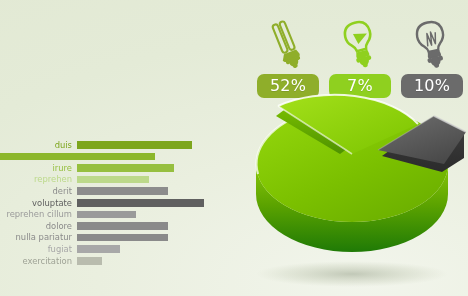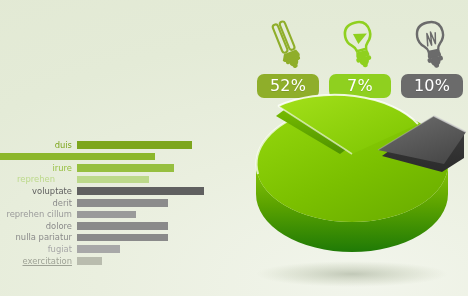--- a/index.html
+++ b/index.html
@@ -172,38 +172,38 @@
           <div class="bar-fill" style="width: 72.5%; background: rgb(140, 183, 43);"></div>
         </div>
       </div>
       <div class="bar-row">
         <div class="bar-label" style="color: rgb(150, 191, 63);">irure</div>
         <div class="bar-track">
           <div class="bar-fill" style="width: 70.8333%; background: rgb(150, 191, 63);"></div>
         </div>
       </div>
       <div class="bar-row">
-        <div class="bar-label" style="color: rgb(188, 217, 138); text-align: center;">reprehen</div>
+        <div class="bar-label" style="color: rgb(188, 217, 138);">reprehen</div>
         <div class="bar-track">
           <div class="bar-fill" style="width: 52.5%; background: rgb(188, 217, 138);"></div>
         </div>
       </div>
       <div class="bar-row">
+        <div class="bar-label" style="color: rgb(140, 140, 140);">derit</div>
+        <div class="bar-track">
+          <div class="bar-fill" style="width: 66.6667%; background: rgb(140, 140, 140);"></div>
+        </div>
+      </div>
+      <div class="bar-row">
         <div class="bar-label" style="color: rgb(96, 96, 96);">voluptate</div>
         <div class="bar-track">
           <div class="bar-fill" style="width: 92.5%; background: rgb(96, 96, 96);"></div>
         </div>
       </div>
       <div class="bar-row">
-        <div class="bar-label" style="color: rgb(140, 140, 140);">derit</div>
-        <div class="bar-track">
-          <div class="bar-fill" style="width: 66.6667%; background: rgb(140, 140, 140);"></div>
-        </div>
-      </div>
-      <div class="bar-row">
         <div class="bar-label" style="color: rgb(154, 154, 154);">reprehen cillum</div>
         <div class="bar-track">
           <div class="bar-fill" style="width: 43.3333%; background: rgb(154, 154, 154);"></div>
         </div>
       </div>
       <div class="bar-row">
         <div class="bar-label" style="color: rgb(138, 138, 138);">dolore</div>
         <div class="bar-track">
           <div class="bar-fill" style="width: 66.6667%; background: rgb(138, 138, 138);"></div>
         </div>
@@ -214,21 +214,21 @@
           <div class="bar-fill" style="width: 66.6667%; background: rgb(138, 138, 138);"></div>
         </div>
       </div>
       <div class="bar-row">
         <div class="bar-label" style="color: rgb(168, 168, 168);">fugiat</div>
         <div class="bar-track">
           <div class="bar-fill" style="width: 31.6667%; background: rgb(168, 168, 168);"></div>
         </div>
       </div>
       <div class="bar-row">
-        <div class="bar-label" style="color: rgb(159, 163, 150); text-decoration: underline;">exercitation</div>
+        <div class="bar-label" style="color: rgb(159, 163, 150);">exercitation</div>
         <div class="bar-track">
           <div class="bar-fill" style="width: 18.3333%; background: rgb(185, 188, 174);"></div>
         </div>
       </div>
     </div>
 
   <div class="pie-wrap">
     <svg width="236" height="208" viewBox="0 0 236 208">
       <defs>
         <linearGradient id="sideGrad" x1="0" y1="0" x2="0" y2="1">

